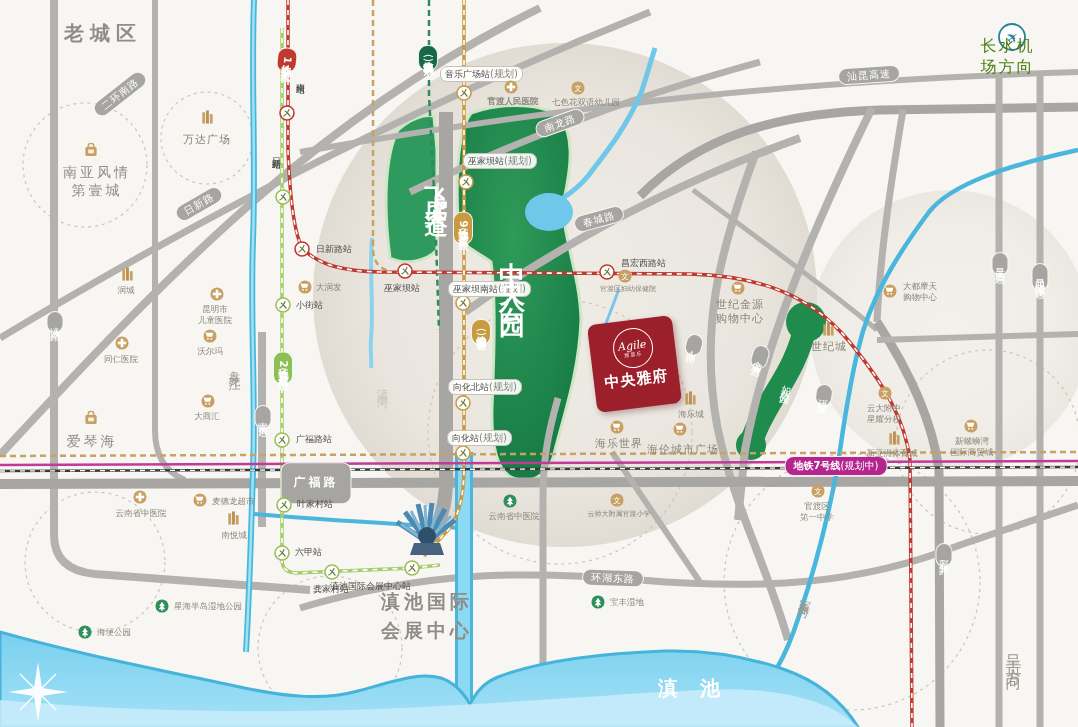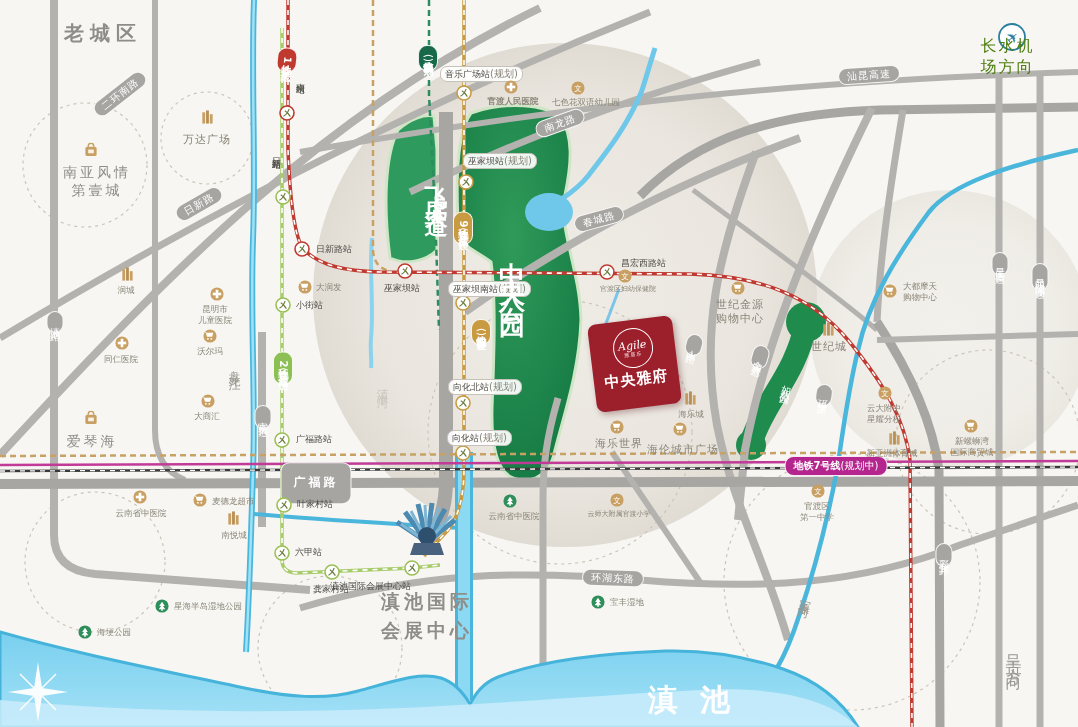--- a/index.html
+++ b/index.html
@@ -34,21 +34,21 @@
   .area{white-space:pre-line;transform:translate(-50%,-50%) rotate(var(--r,0deg));}
   .a-big{font-size:20px;color:#8f8d88;letter-spacing:6px;font-weight:bold;}
   .a-big2{font-size:19px;color:#8f8d88;letter-spacing:4px;font-weight:bold;text-align:center;line-height:1.5;}
   .a-parkbig{writing-mode:vertical-rl;font-size:26px;color:#fff;font-weight:bold;letter-spacing:17px;}
   .a-roadbig{writing-mode:vertical-rl;font-size:23px;color:#fff;font-weight:bold;letter-spacing:9px;}
   .a-parksm{writing-mode:vertical-rl;font-size:10px;color:#fff;letter-spacing:3px;}
   .a-river{writing-mode:vertical-rl;font-size:12px;color:#9a988f;letter-spacing:4px;}
   .a-riverlt{writing-mode:vertical-rl;font-size:12px;color:#cbc7be;letter-spacing:4px;}
   .a-dir{writing-mode:vertical-rl;font-size:16px;color:#9a9892;letter-spacing:7px;}
   .a-air{font-size:16px;color:#4d7c0f;letter-spacing:2px;}
-  .a-lake{font-size:30px;color:#fff;font-weight:bold;letter-spacing:22px;margin-top:12px;}
+  .a-lake{font-size:20px;color:#fff;font-weight:bold;letter-spacing:22px;}
   #project{position:absolute;left:592px;top:320px;width:85px;height:88px;z-index:4;
            transform:rotate(-7deg);background:#9c1f2c;border-radius:8px;
            box-shadow:2px 3px 6px rgba(90,20,25,.35);text-align:center;color:#fff;}
   #project .ring{width:38px;height:38px;border:1.5px solid #fff;border-radius:50%;
                  margin:8px auto 2px;display:flex;flex-direction:column;align-items:center;justify-content:center;}
   #project .brand{font-family:"DejaVu Serif",serif;font-style:italic;font-size:11px;line-height:1;}
   #project .bsub{font-size:5px;letter-spacing:1px;opacity:.9;}
   #project .pname{font-size:15px;font-weight:bold;letter-spacing:1px;}
 </style>
 </head>

